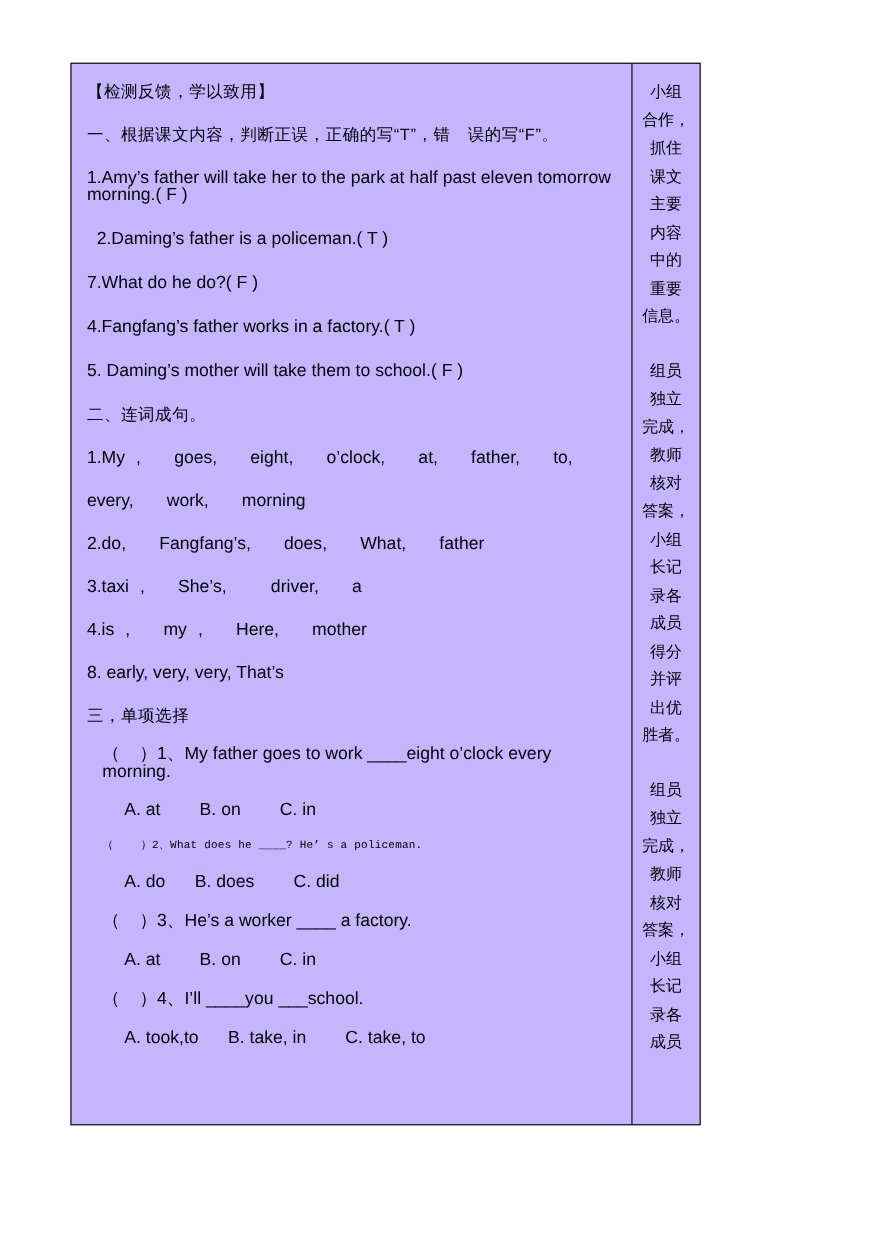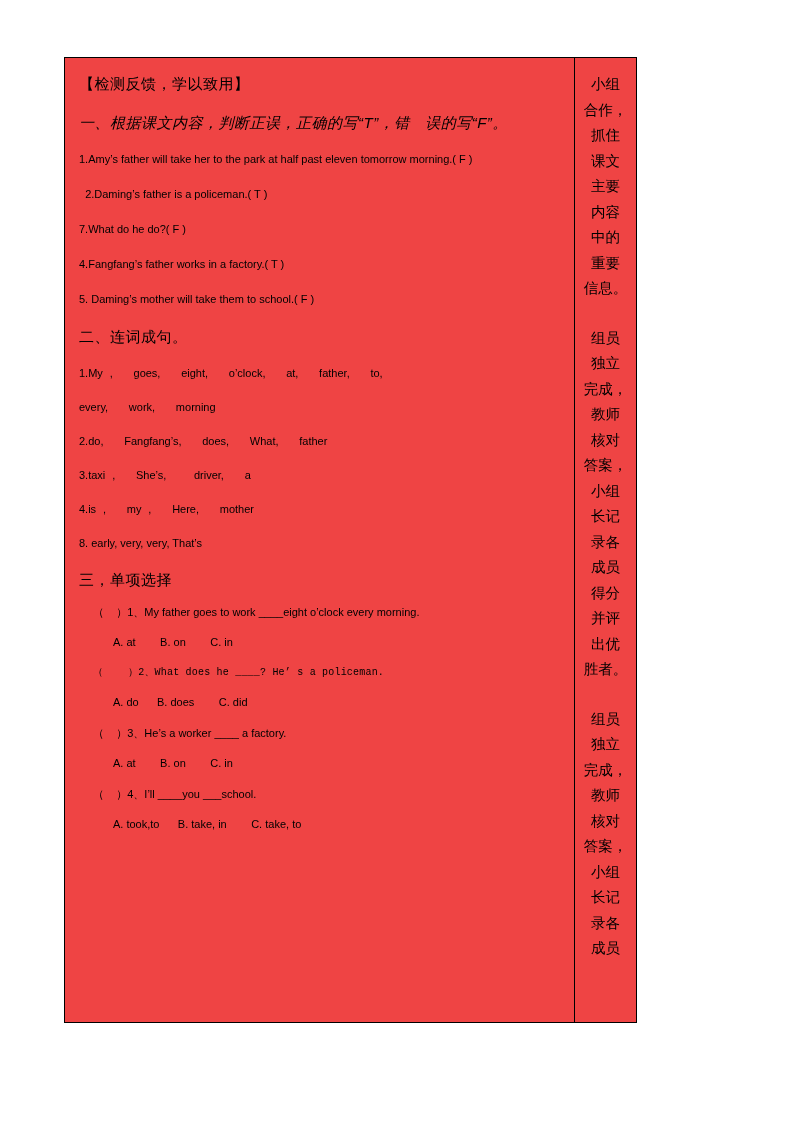--- a/index.html
+++ b/index.html
@@ -21,21 +21,21 @@
   #worksheet-table {
     position: absolute;
     left: 64px;
     top: 57px;
     width: 573px;
     height: 966px;
     border: 1px solid #000000;
     box-sizing: border-box;
     display: flex;
     align-items: stretch;
-    background: #ef4444;
+    background: #c4b5fd;
   }
 
   .main-cell {
     width: 509px;
     box-sizing: border-box;
     position: relative;
     overflow: hidden;
     padding: 0;
   }
 
@@ -46,34 +46,34 @@
     position: relative;
     overflow: hidden;
   }
 
   
   .main-inner {
     padding: 14px 10px 0 14px;
   }
 
   .line {
-    font-size: 11px;
+    font-size: 16px;
     line-height: 1;
     color: #000;
     white-space: pre-wrap;
   }
 
   .heading-cn {
     font-size: 15px;
     letter-spacing: 0.5px;
   }
 
   
   .sp-title    { margin-top: 4px;  }
-  .sp-sec      { margin-top: 24px; font-style: italic; }
+  .sp-sec      { margin-top: 24px; }
   .sp-item     { margin-top: 24px; }
   .sp-item-sm  { margin-top: 23px; }
   .sp-opt      { margin-top: 19px; padding-left: 34px; }
   .sp-q        { margin-top: 20px; padding-left: 14px; }
 
   
   .spaced { word-spacing: 0.35em; }
 
   
   .mono-line {

